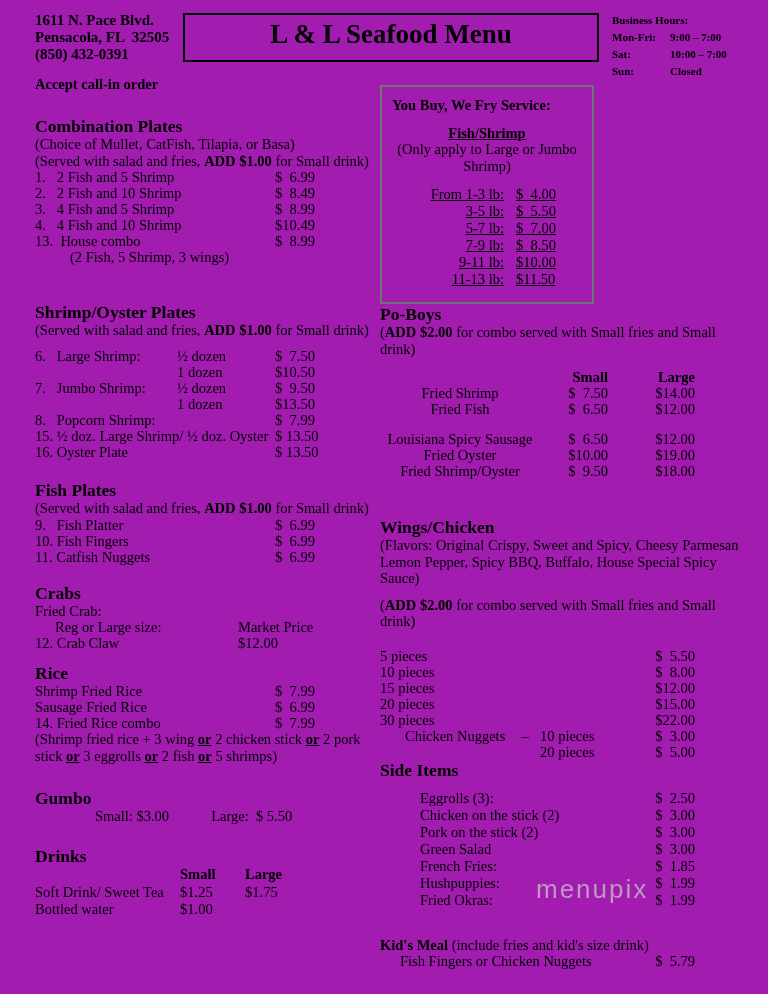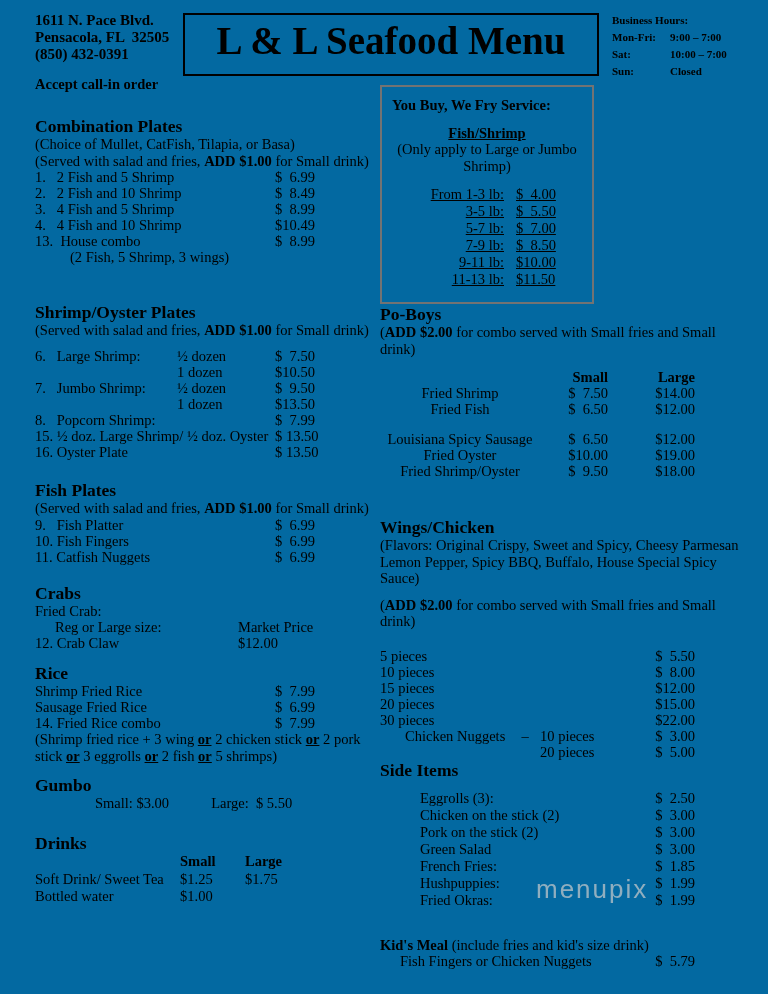--- a/index.html
+++ b/index.html
@@ -1,26 +1,26 @@
 <!DOCTYPE html>
 <html><head>
 <meta charset="utf-8">
 <style>
   html,body { margin:0; padding:0; background:#e8e8e8; }
   .page {
-    position:relative; width:768px; height:994px; background:#0369a1;
+    position:relative; width:768px; height:994px; background:#a21caf;
     font-family:"Liberation Serif", serif; color:#000; overflow:hidden;
     margin:0 auto;
   }
   .b { font-weight:bold; }
   .u { text-decoration:underline; }
   .pre { white-space:pre; }
   .addr { position:absolute; left:35px; top:12px; font-weight:bold; font-size:15px; line-height:17px; }
   .title-box { position:absolute; left:183px; top:13px; width:412px; border:2px solid #000; text-align:center; }
-  .title-box h1 { margin:0; padding:4px 0 10px; font-size:39px; line-height:1.15; font-weight:bold; }
+  .title-box h1 { margin:0; padding:4px 0 10px; font-size:27px; line-height:1.15; font-weight:bold; }
   .hours { position:absolute; left:612px; top:12px; width:152px; font-weight:bold; font-size:11px; line-height:17px; }
   .hours-row { display:flex; }
   .hours-day { flex:0 0 58px; }
   .call-in { position:absolute; left:35px; top:76px; font-weight:bold; font-size:14.5px; }
   .col-left  { position:absolute; left:35px;  top:116px; width:345px; font-size:14.5px; line-height:16px; }
   .col-right { position:absolute; left:380px; top:85px;  width:366px; font-size:14.5px; line-height:16px; }
   h2 { font-size:17.5px; margin:0; line-height:20px; font-weight:bold; }
   .sub { line-height:16.5px; }
   
   .lrow { display:flex; width:302px; }
@@ -66,21 +66,21 @@
   
   .sd-row { display:flex; width:315px; line-height:17px; }
   .sd-nm { flex:1; padding-left:40px; box-sizing:border-box; }
   .sd-nm.ind20 { padding-left:20px; }
   .sd-pr { flex:0 0 64px; text-align:right; white-space:pre; }
   .watermark {
     position:absolute; left:536px; top:874px; font-size:26px; color:#cccccc;
     font-family:"Liberation Sans", sans-serif; letter-spacing:2px; opacity:0.7;
   }.mt8{margin-top:0}.mt10{margin-top:10px}.mt12{margin-top:12px}
   .mt14{margin-top:14px}.mt18{margin-top:18px}.mt20{margin-top:20px}
-  .mt22{margin-top:22px}.mt24{margin-top:11px}.mt28{margin-top:28px}.mt36{margin-top:36px}
+  .mt22{margin-top:22px}.mt24{margin-top:24px}.mt28{margin-top:28px}.mt36{margin-top:36px}
   .mt38{margin-top:38px}
 </style>
 </head>
 <body>
 
 <div class="page">
 
   <div class="addr">
     <div class="pre">1611 N. Pace Blvd.</div>
     <div class="pre">Pensacola, FL  32505</div>

